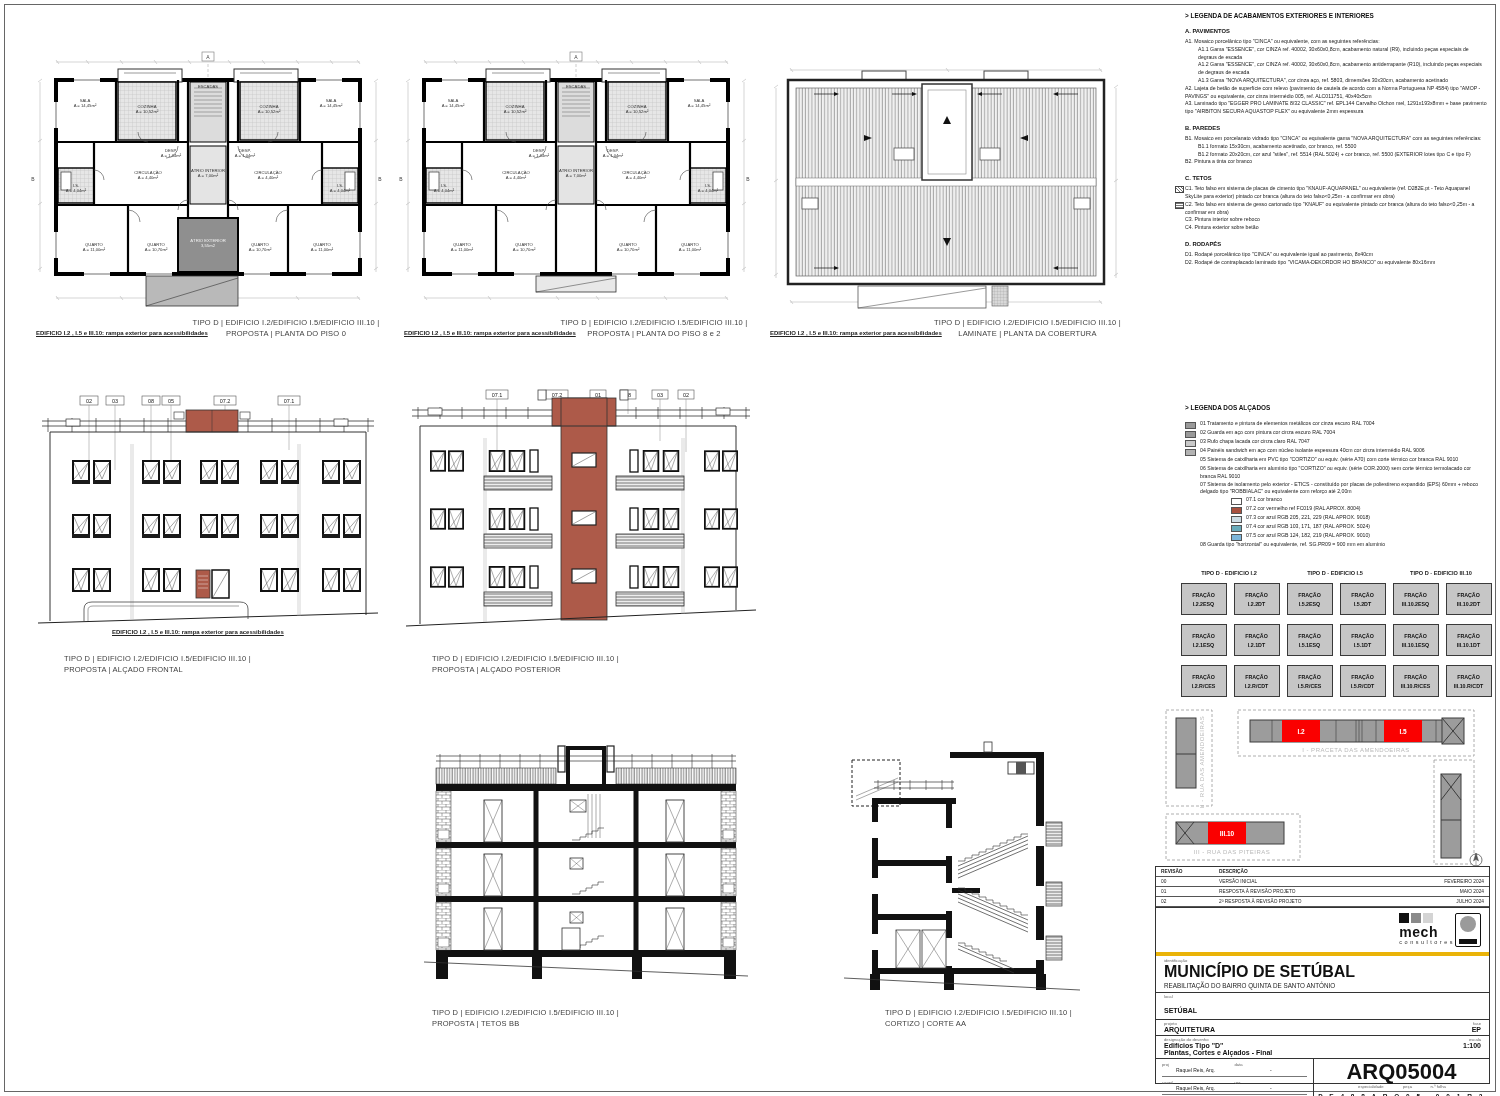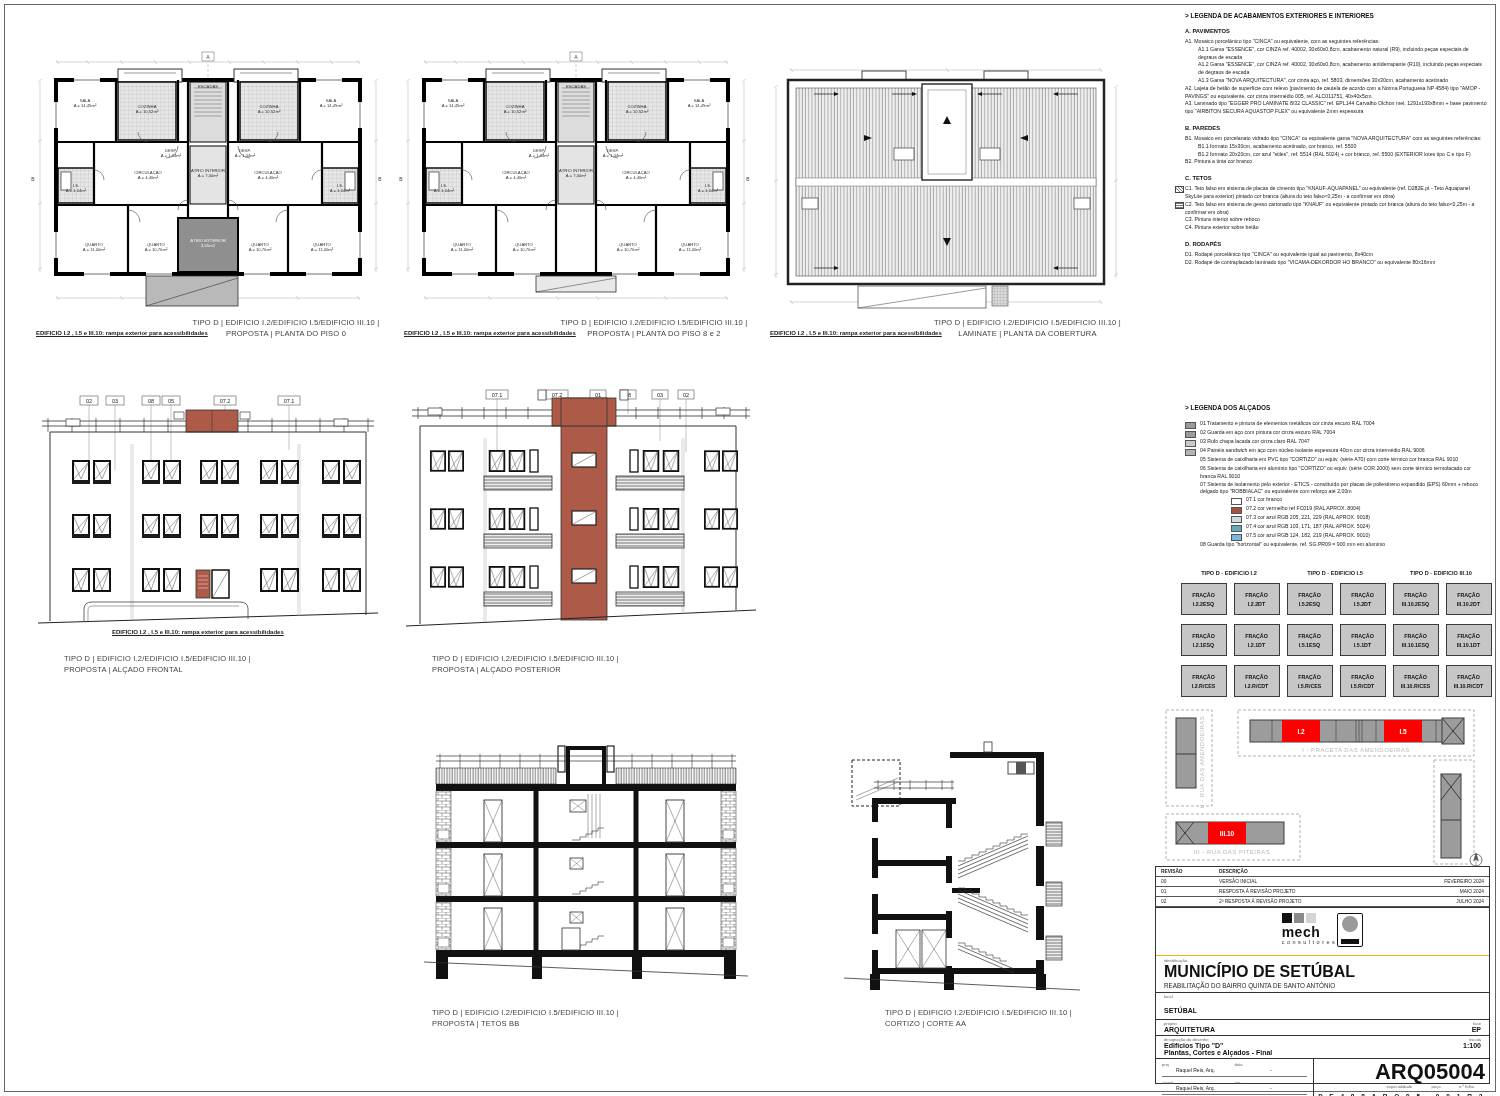--- a/index.html
+++ b/index.html
@@ -35,21 +35,21 @@
   .fc1{font-size:5.3px;font-weight:bold;color:#111;}
   .fc2{font-size:5.3px;font-weight:bold;color:#111;margin-top:3px;}
   
   .tblock{position:absolute;left:1155px;top:866px;width:335px;height:218px;border:1px solid #333;background:#fff;display:flex;flex-direction:column;box-sizing:border-box;}
   .revtable{border-bottom:1px solid #333;}
   .rev-row,.rev-head{display:flex;font-size:4.8px;padding:2px 5px;border-bottom:.5px solid #555;align-items:center;color:#222;}
   .rev-head{font-weight:bold;}
   .c-rev{width:58px;}
   .c-desc{flex:1;}
   .c-date{width:82px;text-align:right;}
-  .tb-logo-row{display:flex;justify-content:center;align-items:flex-start;padding:5px 8px 17px;border-bottom:1px solid #eab308;height:48px;box-sizing:border-box;}
+  .tb-logo-row{display:flex;justify-content:flex-end;align-items:flex-start;padding:5px 8px 17px;border-bottom:4px solid #eab308;height:48px;box-sizing:border-box;}
   .logo-squares{display:flex;gap:2px;margin-bottom:2px;}
   .logo-squares span{width:10px;height:10px;display:inline-block;}
   .sq1{background:#111;} .sq2{background:#8a8a8a;} .sq3{background:#d4d4d4;}
   .logo-word{font-size:14px;font-weight:bold;color:#111;letter-spacing:.5px;line-height:1;}
   .logo-sub{font-size:5.5px;letter-spacing:2.5px;color:#333;}
   .badge{width:26px;height:34px;border:1.5px solid #111;border-radius:2px;display:flex;flex-direction:column;align-items:center;padding:2px 0;box-sizing:border-box;}
   .badge-circle{width:16px;height:16px;border-radius:50%;background:#9a9a9a;}
   .badge-bar{width:18px;height:5px;background:#111;margin-top:7px;}
   .tb-id{padding:2px 8px 3px;border-bottom:1px solid #333;}
   .tb-label{font-size:4.2px;color:#666;display:block;}
@@ -60,21 +60,21 @@
   .tb-projeto{display:flex;justify-content:space-between;padding:1px 8px 2px;border-bottom:1px solid #333;}
   .tb-projeto .v,.tb-desenho .v{font-size:7px;font-weight:bold;color:#111;display:block;}
   .tb-desenho{display:flex;justify-content:space-between;padding:1px 8px 2px;border-bottom:1px solid #333;}
   .tb-bottom{display:flex;flex:1;}
   .tb-sign{width:158px;border-right:1px solid #333;padding:2px 6px;box-sizing:border-box;}
   .sign-row{display:flex;border-bottom:.5px solid #777;padding:1px 0 3px;margin-bottom:2px;}
   .sign-cell{flex:1;}
   .nm{font-size:5px;color:#222;display:block;padding-left:14px;}
   .dash{font-size:5px;color:#222;display:block;text-align:center;}
   .tb-big{flex:1;display:flex;flex-direction:column;justify-content:center;padding:2px 4px;}
-  .big-cells{display:flex;justify-content:flex-end;text-align:center;}
+  .big-cells{display:flex;justify-content:center;text-align:center;}
   .bc .big{font-size:22px;font-weight:bold;color:#111;line-height:1;display:block;}
   .bc .tb-label{text-align:center;margin-top:1px;}
   .code{font-size:6.5px;font-weight:bold;letter-spacing:2.5px;text-align:center;margin-top:4px;color:#111;}
   .tb-disclaimer{border-top:1px solid #333;font-size:3.6px;color:#333;padding:2px 4px;line-height:1.3;}
   
   .t4{font-size:4.2px;fill:#333;text-anchor:middle;}
   .t4w{font-size:4.2px;fill:#f2f2f2;text-anchor:middle;}
   .t5{font-size:5px;fill:#444;text-anchor:middle;}
   .tag{font-size:5.5px;fill:#222;text-anchor:middle;}
   .stl{font-size:6px;fill:#b9b9b9;text-anchor:middle;letter-spacing:.5px;}

